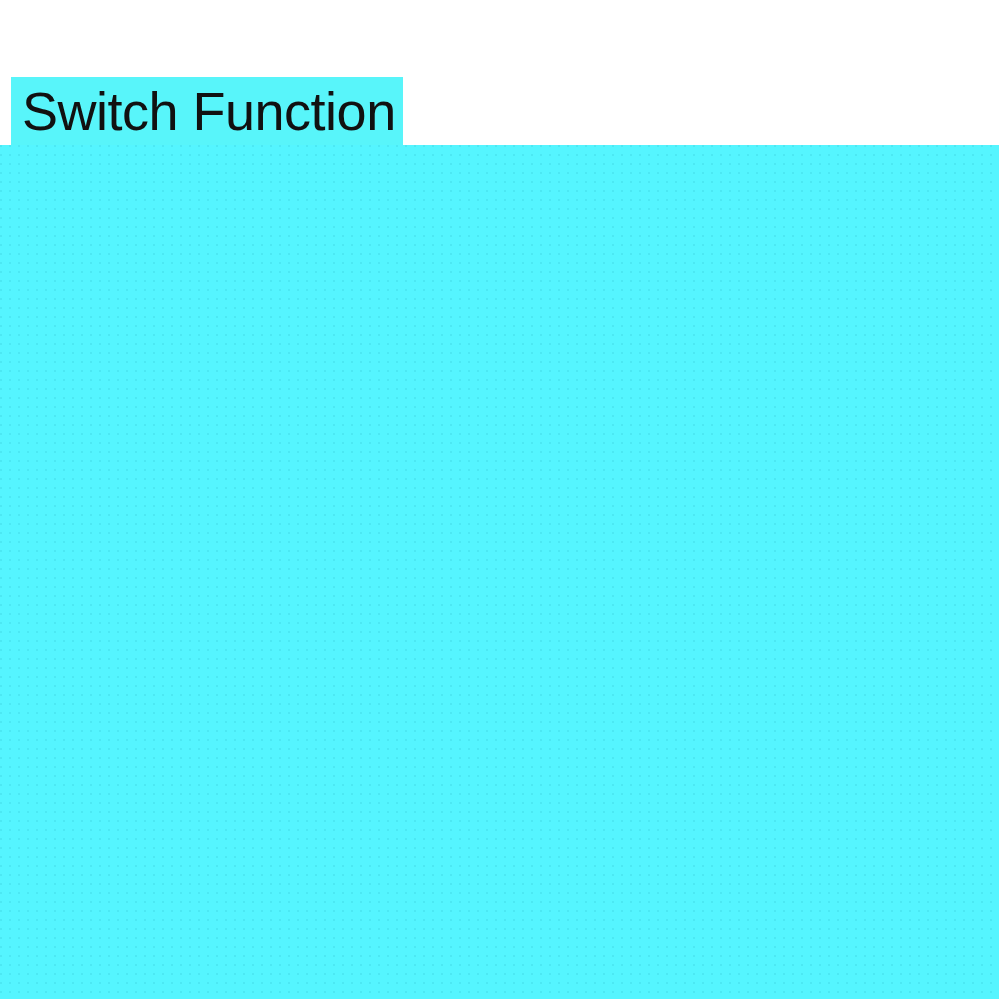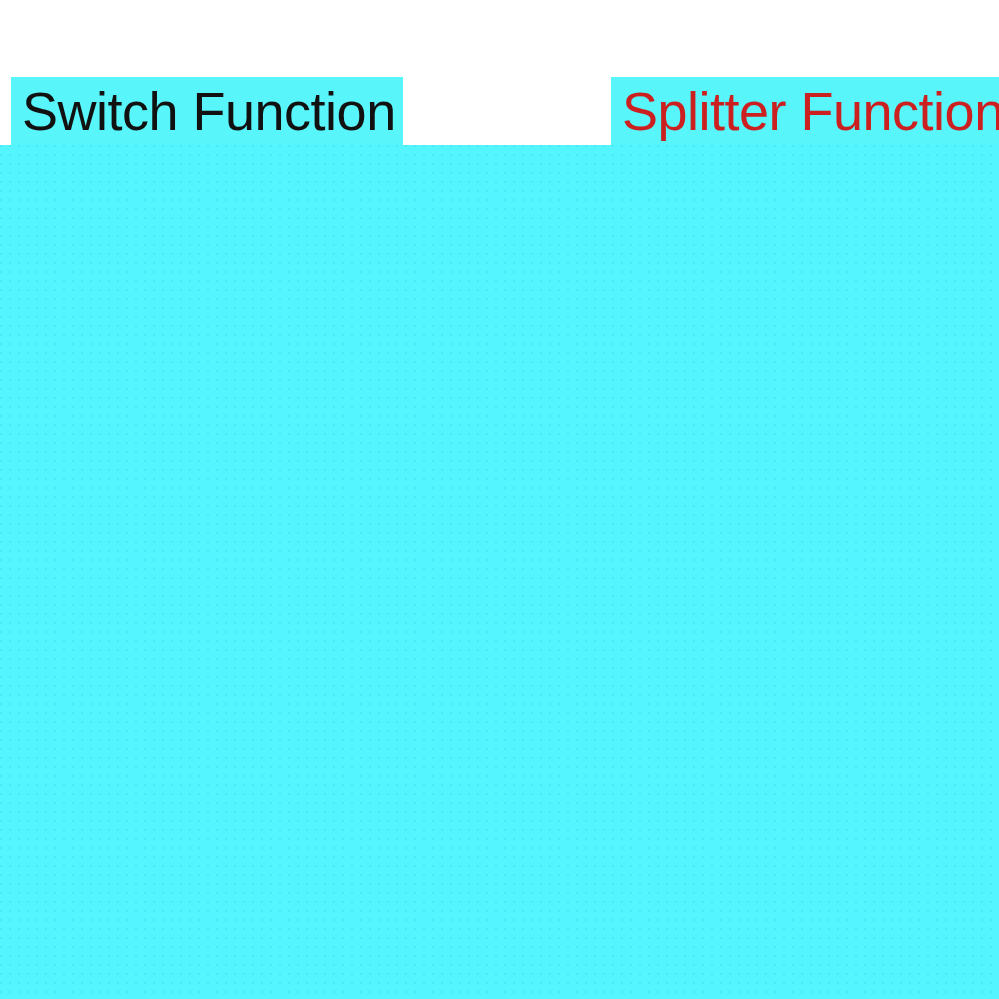--- a/index.html
+++ b/index.html
@@ -92,19 +92,16 @@
 <div id="screen">
 
   <div class="content-panel"></div>
 
   <div class="label-band">
 
     <div class="label-chip chip-switch">
       <span class="label-text">Switch Function</span>
     </div>
 
-    <div class="label-chip chip-splitter">
-      <span class="label-text">Splitter Function</span>
-    </div>
 
   </div>
 
 </div>
 
 </body></html>

